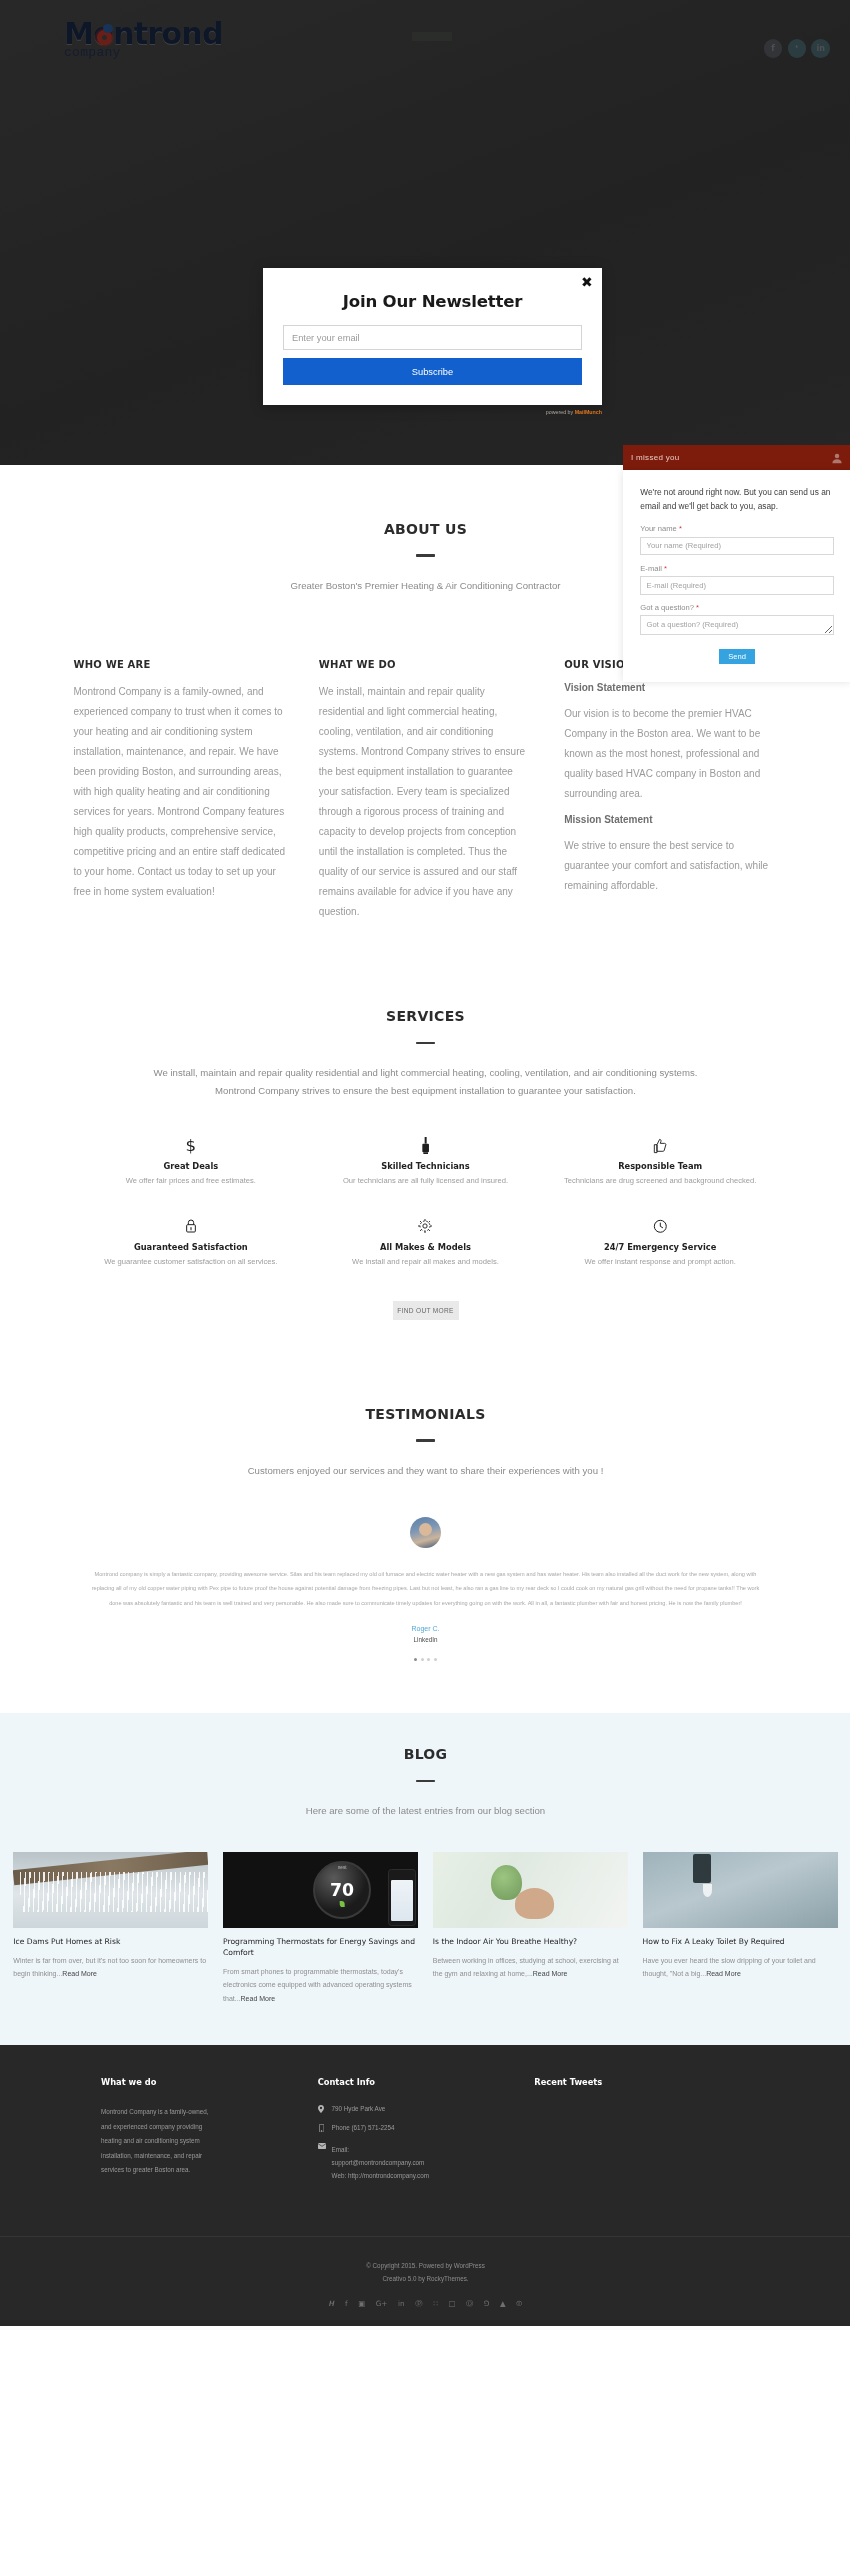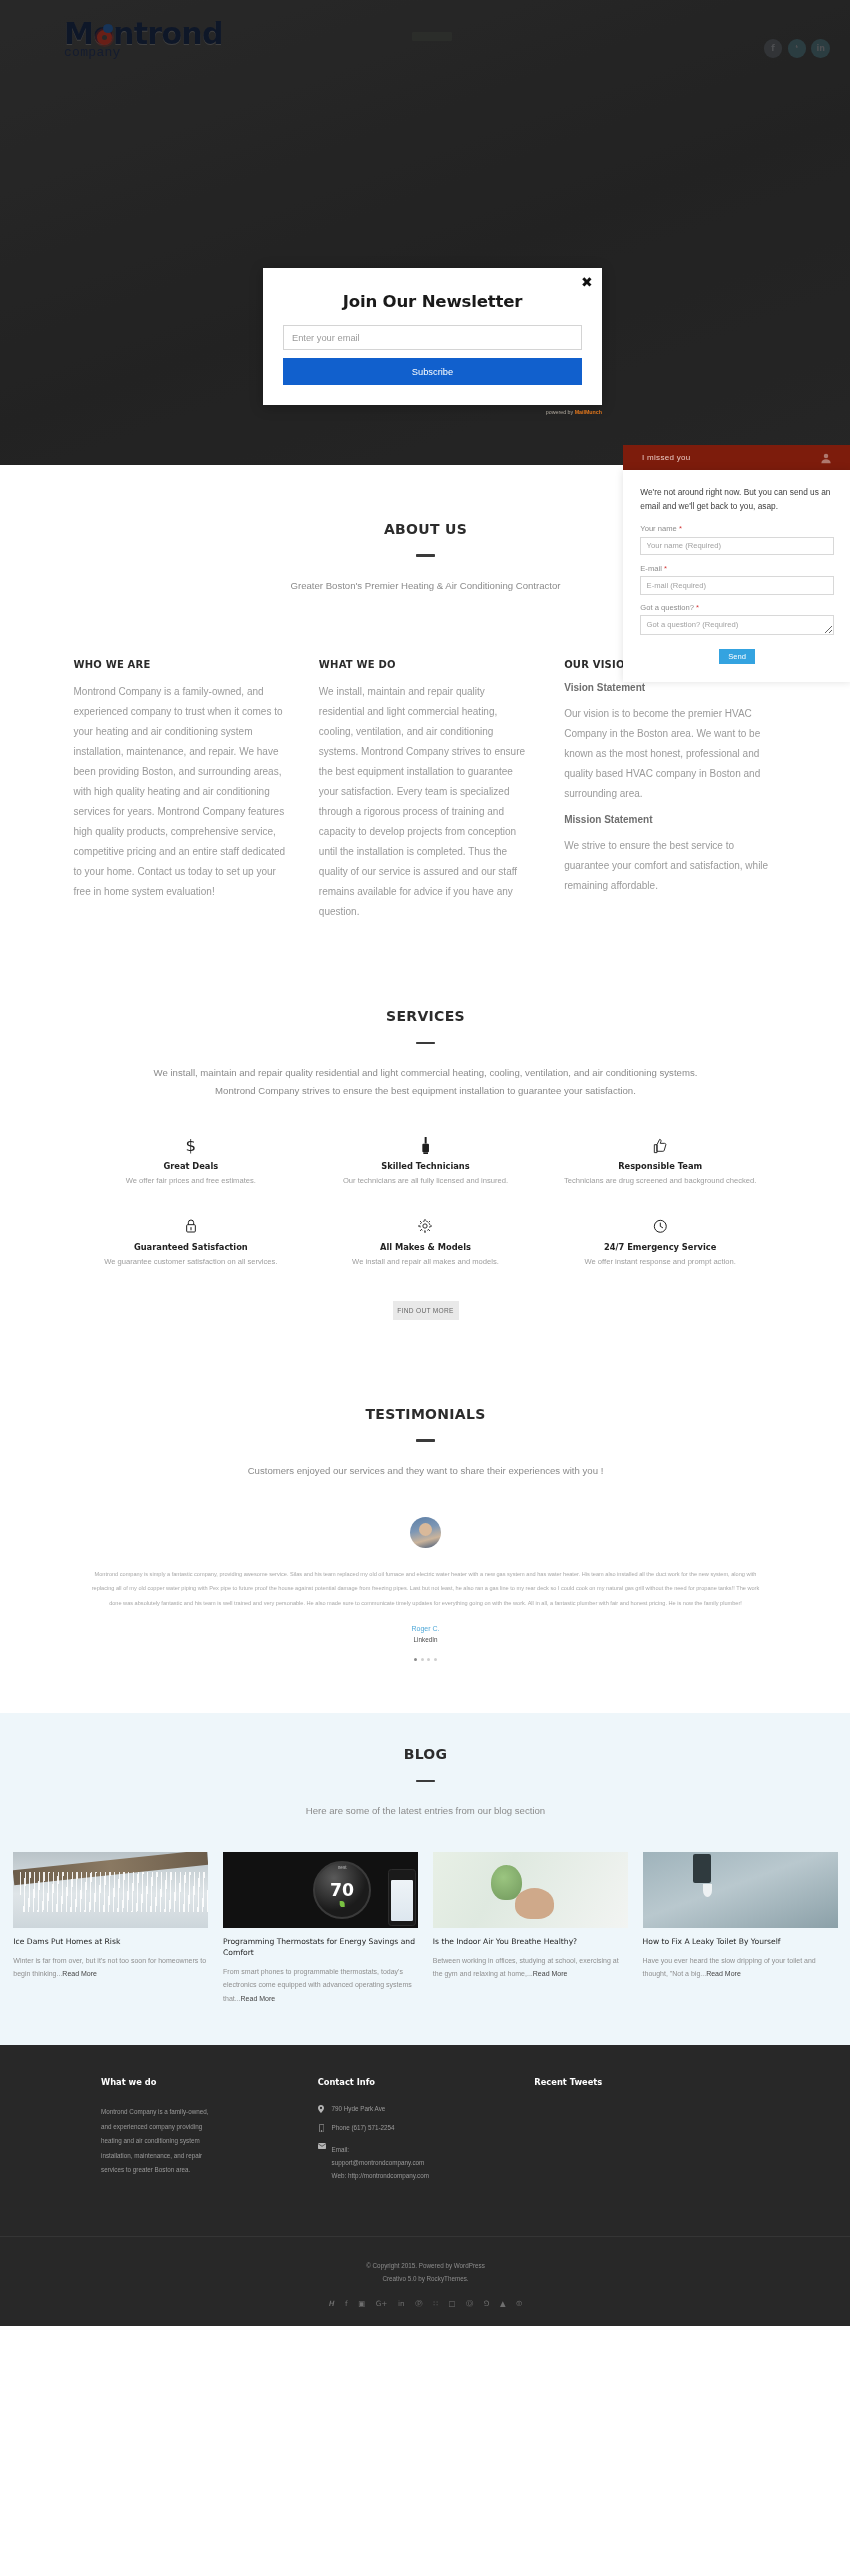--- a/index.html
+++ b/index.html
@@ -171,21 +171,21 @@
   .chat {
     position: absolute;
     right: 0; top: 445px;
     width: 228px;
     z-index: 45;
   }
   .chat-head {
     height: 25px;
     background: #7d1c0c;
     display: flex; align-items: center;
-    padding: 0 19px;
+    padding: 0 8px;
     justify-content: space-between;
   }
   .chat-head .ch-title {
     color: #e9c9c2;
     font-size: 8px;
     letter-spacing: 0.3px;
   }
   .chat-head .ch-icon {
     width: 12px; height: 12px;
     opacity: .55;
@@ -760,21 +760,21 @@
     <article class="blog-card">
       <div class="blog-thumb bt3"></div>
       <h4>Is the Indoor Air You Breathe Healthy?</h4>
       <p>
         <span>Between working in offices, studying at school, exercising at the gym and relaxing at home,...</span><span class="rm">Read More</span>
       </p>
     </article>
 
     <article class="blog-card">
       <div class="blog-thumb bt4"></div>
-      <h4>How to Fix A Leaky Toilet By Yourself</h4>
+      <h4>How to Fix A Leaky Toilet By Required</h4>
       <p>
         <span>Have you ever heard the slow dripping of your toilet and thought, "Not a big...</span><span class="rm">Read More</span>
       </p>
     </article>
   </div>
 </section>
 
 <footer>
   <div class="footer-cols">
     <div class="fcol">

